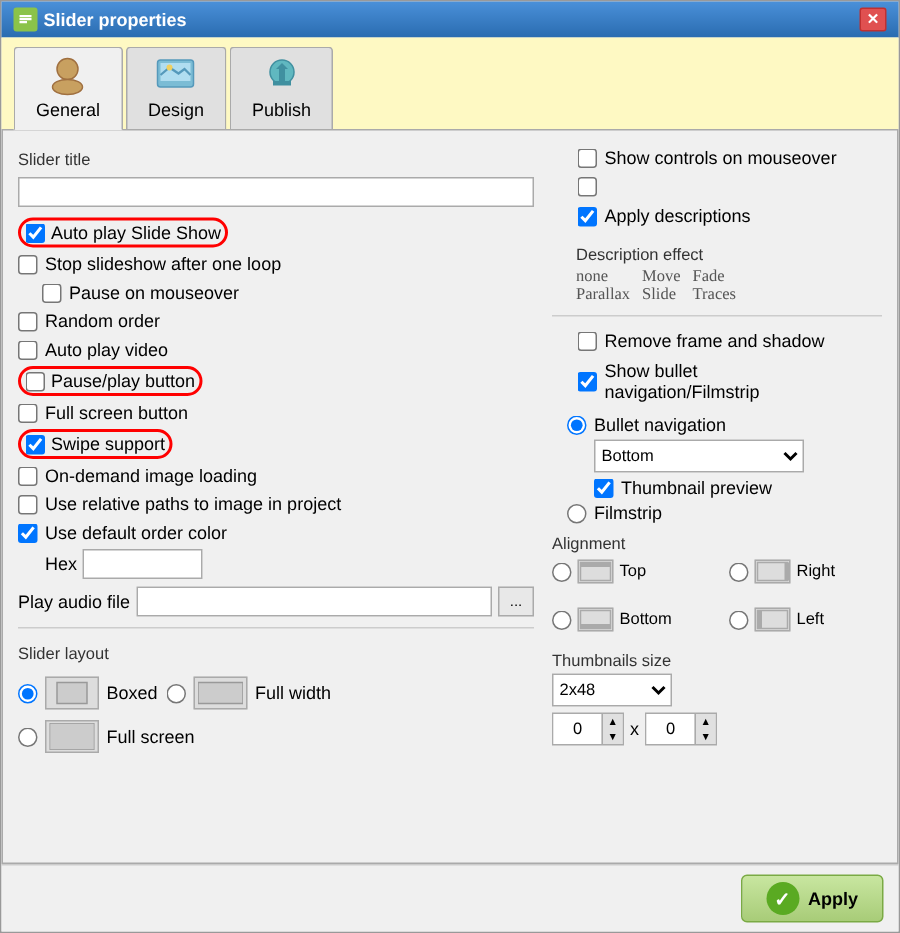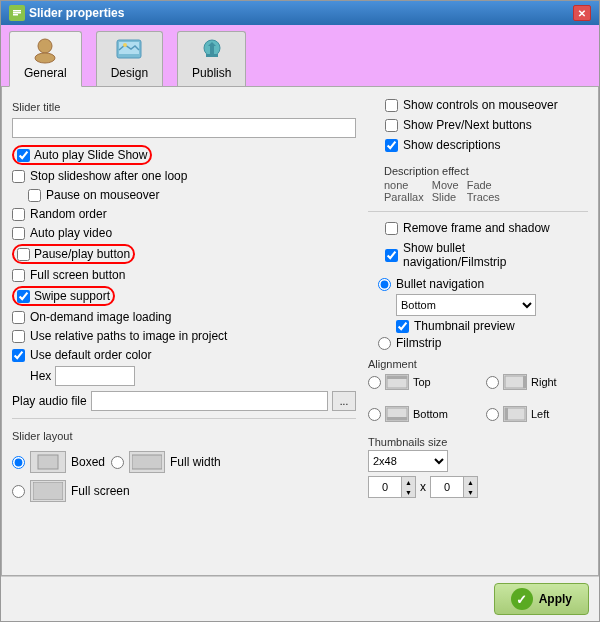--- a/index.html
+++ b/index.html
@@ -51,22 +51,22 @@
       color: white;
       font-size: 10px;
       cursor: pointer;
       display: flex;
       align-items: center;
       justify-content: center;
     }
     .tabs {
       display: flex;
       padding: 6px 8px 0;
-      background: #f0abfc;
-      gap: 14px;
+      background: #fef9c3;
+      gap: 2px;
     }
     .tab {
       display: flex;
       flex-direction: column;
       align-items: center;
       padding: 4px 14px 6px;
       border: 1px solid #aaa;
       border-bottom: none;
       background: #e0e0e0;
       cursor: pointer;
@@ -498,31 +498,30 @@
 
     <div class="right-panel">
 
       <div class="right-checkbox-row">
         <input type="checkbox" style="">
         <span>Show controls on mouseover</span>
       </div>
 
       <div class="right-checkbox-row">
         <input type="checkbox" style="">
-        <span>Show Prev/Next buttons</span>
       </div>
 
       <div class="right-checkbox-row">
         <input type="checkbox" checked="" style="">
-        <span>Show descriptions</span>
+        <span>Apply descriptions</span>
       </div>
 
       <div class="description-effect">
         <div class="section-label">Description effect</div>
-        <table style="font-size:11px; color:#555; border-collapse:collapse; margin-top:2px;">
+        <table style="font-size:11px; color:#555; border-collapse:collapse; margin-top:2px;font-family:Liberation Serif, serif;">
           <tbody>
               <tr>
             <td style="padding-right:8px;">none</td>
             <td style="padding-right:8px;">Move</td>
             <td style="padding-right:4px;">Fade</td>
           </tr>
           <tr>
             <td style="padding-right:8px;">Parallax</td>
             <td style="padding-right:8px;">Slide</td>
             <td>Traces</td>

